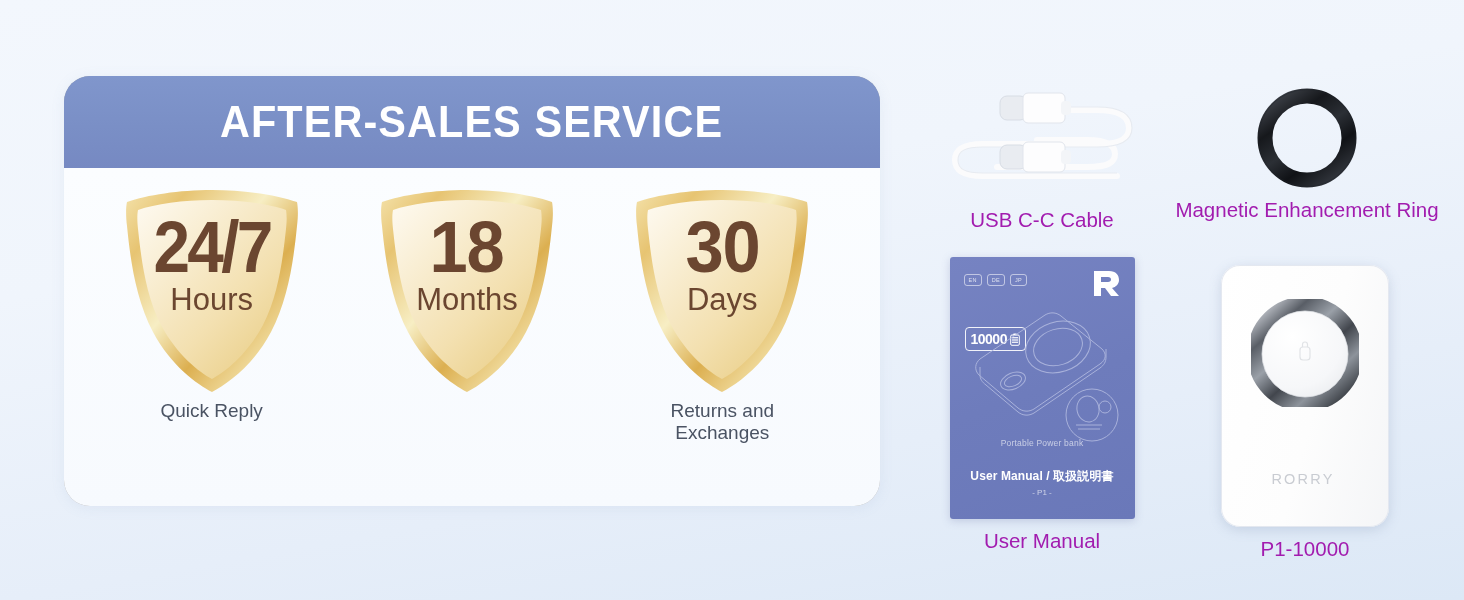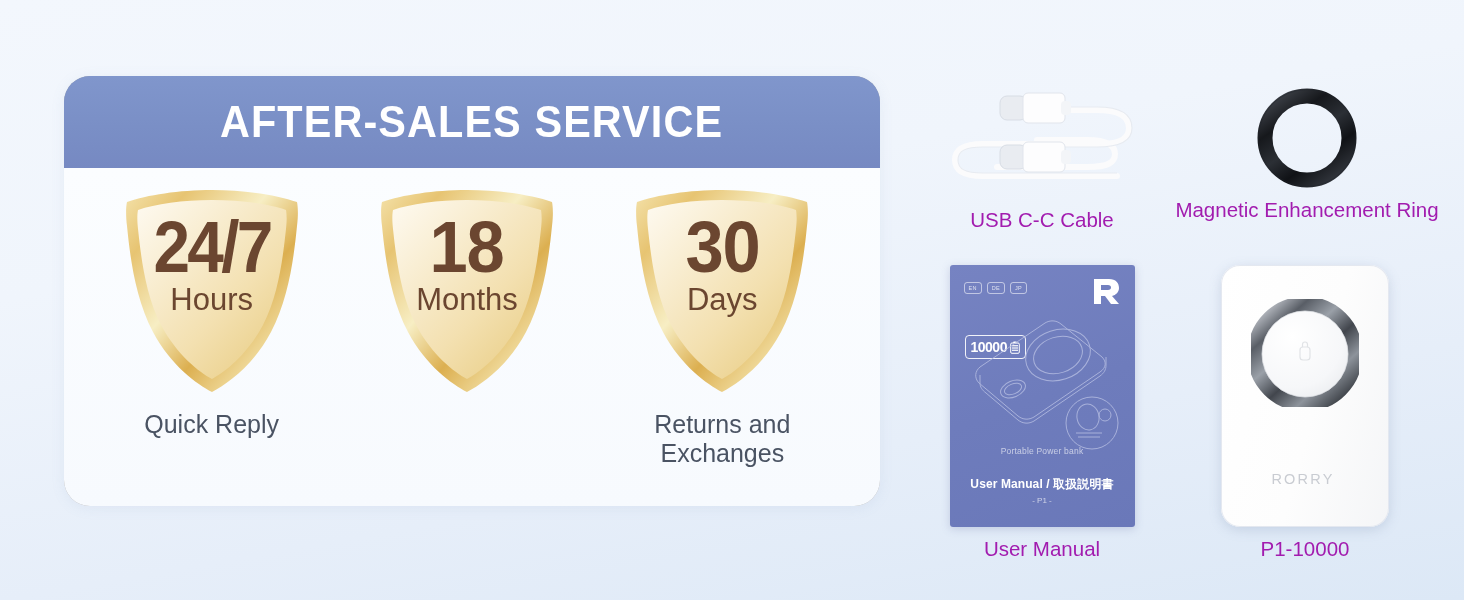--- a/index.html
+++ b/index.html
@@ -84,44 +84,44 @@
     font-family: "Liberation Sans", sans-serif;
   }
   .shield-big.narrow { transform: scaleX(0.9); letter-spacing: -3px; }
   .shield-small {
     font-size: 31px;
     color: #6b4630;
     font-family: "Liberation Sans", sans-serif;
   }
 
   .shield-caption {
-    margin-top: 14px;
+    margin-top: 4px;
     text-align: center;
     color: #4a5363;
-    font-size: 25px;
+    font-size: 19px;
     line-height: 1.17;
     font-family: "Liberation Sans", sans-serif;
   }
 
   
   .items-area { position: absolute; left: 900px; top: 70px; width: 560px; height: 520px; }
 
   .item { position: absolute; display: flex; flex-direction: column; align-items: center; }
   .item-label {
     color: #a21caf;
     font-size: 20.5px;
     margin-top: 10px;
     text-align: center;
     font-family: "Liberation Sans", sans-serif;
     white-space: nowrap;
   }
 
   .item-cable { left: 22px; top: 18px; width: 240px; }
   .item-ring  { left: 262px; top: 18px; width: 290px; }
-  .item-manual{ left: 22px; top: 195px; width: 240px; }
+  .item-manual{ left: 22px; top: 187px; width: 240px; }
   .item-bank  { left: 280px; top: 195px; width: 250px; }
 
   
   .cable-fig { width: 210px; height: 110px; }
 
   
   .ring-fig { width: 100px; height: 100px; }
 
   
   .manual {

